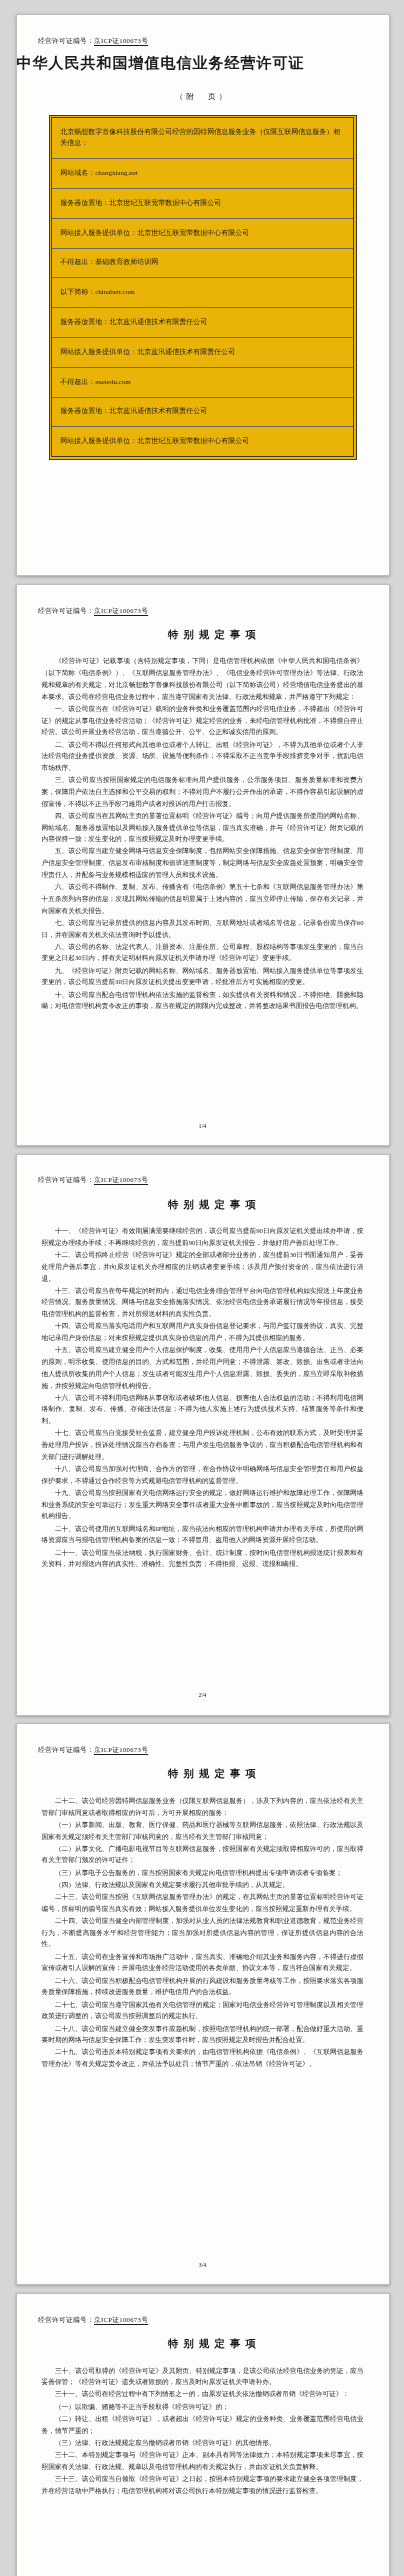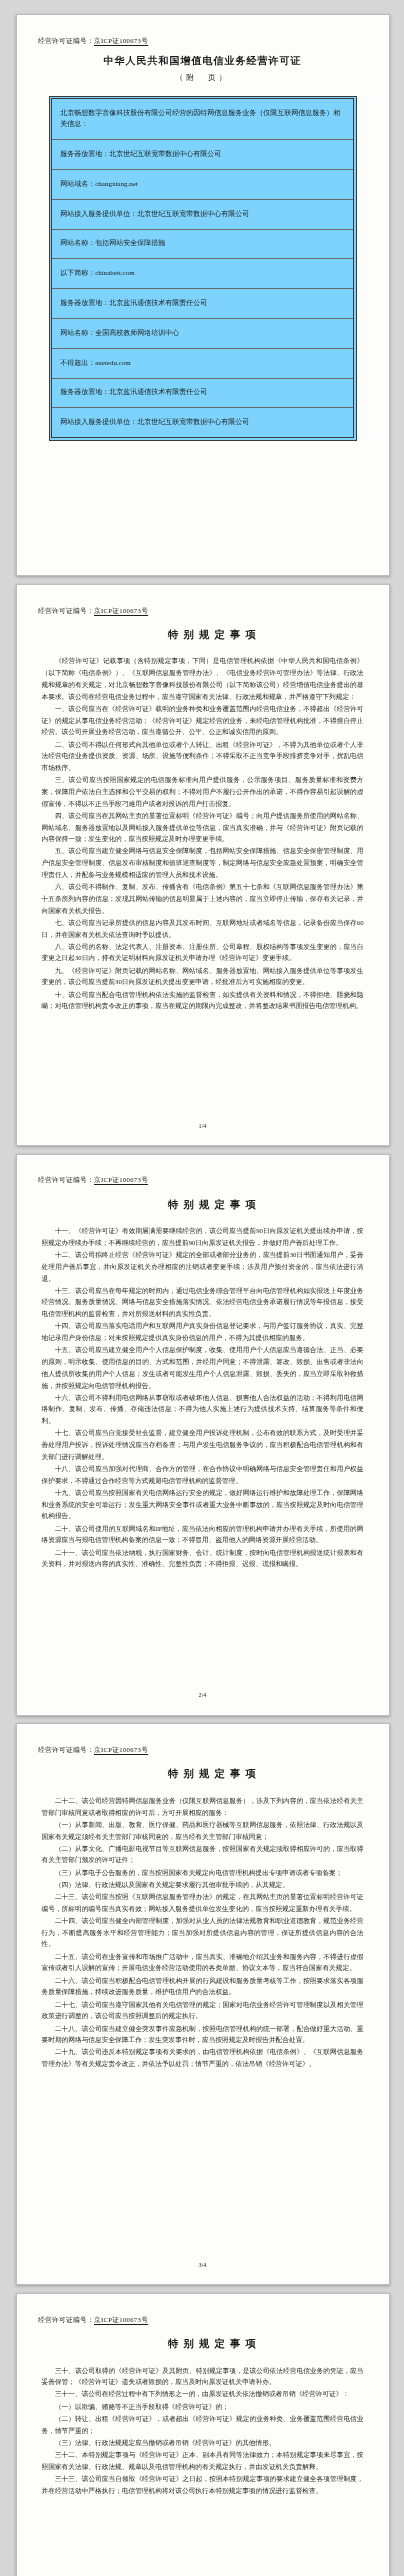--- a/index.html
+++ b/index.html
@@ -35,37 +35,37 @@
     letter-spacing: 0.3px;
     white-space: nowrap;
   }
   .license-no {
     text-decoration: underline;
     text-underline-offset: 1.5px;
   }
   
   .cert-title {
     margin-top: 39px;
-    text-align: center;
-    font-size: 10px;
+    text-align: left;
+    font-size: 15px;
     font-weight: bold;
     letter-spacing: 1px;
   }
   .cert-subtitle {
-    margin-top: 5px;
+    margin-top: 19px;
     text-align: center;
     font-size: 7.7px;
     letter-spacing: 3.1px;
   }
   .cert-frame {
     margin: 12.4px auto 0;
     width: 308px;
     border: 1px solid #3a3a3a;
     padding: 1.5px;
-    background: #7dd3fc;
+    background: #eab308;
   }
   .cert-frame-inner {
     border: 0.5px solid #3a3a3a;
   }
   .cert-row {
     border-bottom: 0.5px solid #6a6a6a;
     padding: 8.8px 8.2px;
     font-size: 7px;
     line-height: 1.6;
     text-align: left;
@@ -108,27 +108,27 @@
 
   <section class="page">
     <div class="page-header">
       <span>经营许可证编号：</span><span class="license-no">京ICP证100673号</span>
     </div>
     <h1 class="cert-title">中华人民共和国增值电信业务经营许可证</h1>
     <div class="cert-subtitle">（附　页）</div>
     <div class="cert-frame">
       <div class="cert-frame-inner">
           <div class="cert-row">北京畅想数字音像科技股份有限公司经营的因特网信息服务业务（仅限互联网信息服务）相关信息：</div>
+          <div class="cert-row">网站域名：changxiang.net</div>
           <div class="cert-row">服务器放置地：北京世纪互联宽带数据中心有限公司</div>
-          <div class="cert-row">网站域名：changxiang.net</div>
           <div class="cert-row">网站接入服务提供单位：北京世纪互联宽带数据中心有限公司</div>
-          <div class="cert-row">网站名称：包括网站安全保障措施</div>
+          <div class="cert-row">不得超出：基础教育教师培训网</div>
           <div class="cert-row">以下简称：chinabett.com</div>
           <div class="cert-row">服务器放置地：北京蓝汛通信技术有限责任公司</div>
-          <div class="cert-row">网站名称：全国高校教师网络培训中心</div>
+          <div class="cert-row">网站接入服务提供单位：北京蓝汛通信技术有限责任公司</div>
           <div class="cert-row">不得超出：enetedu.com</div>
           <div class="cert-row">服务器放置地：北京蓝汛通信技术有限责任公司</div>
           <div class="cert-row">网站接入服务提供单位：北京世纪互联宽带数据中心有限公司</div>
         </div>
     </div>
   </section>
 
   <section class="page">
     <div class="page-header">
       <span>经营许可证编号：</span><span class="license-no">京ICP证100673号</span>

